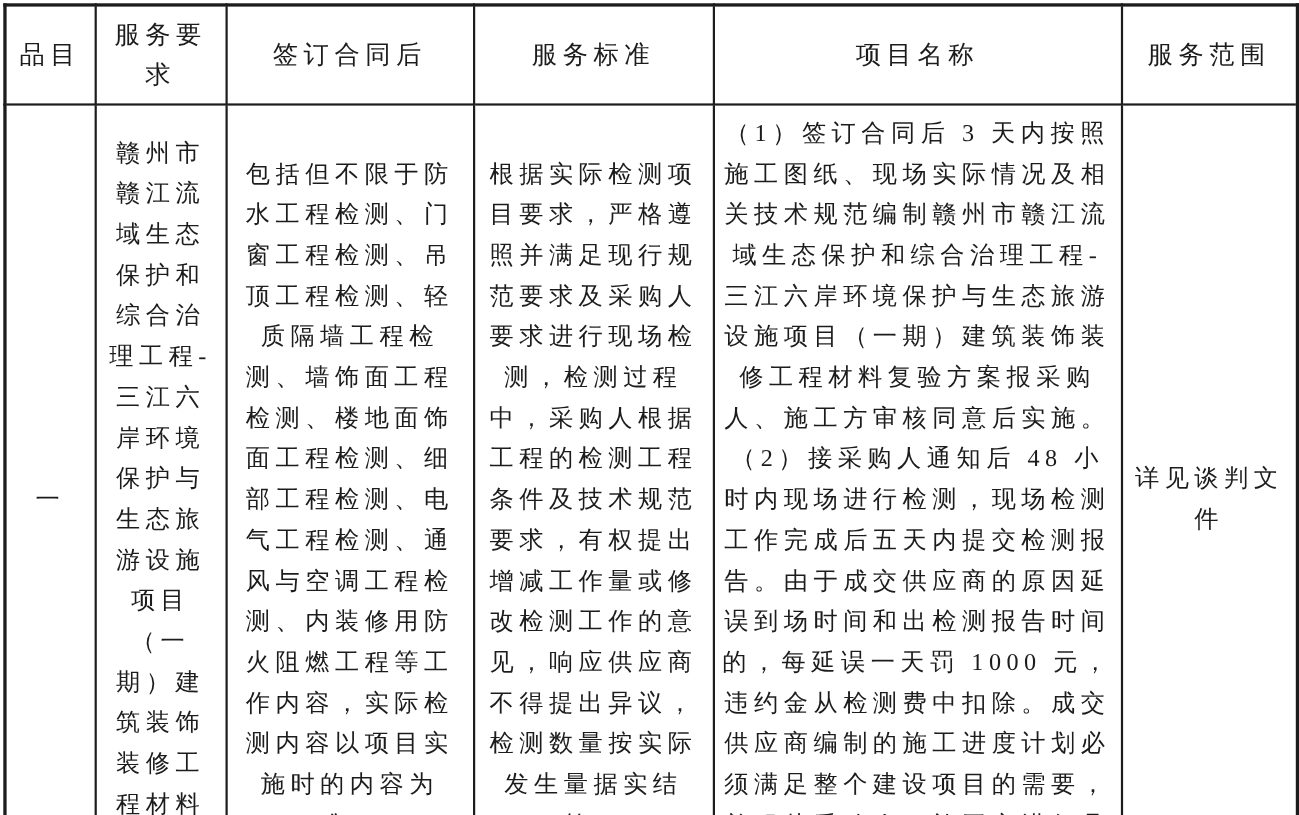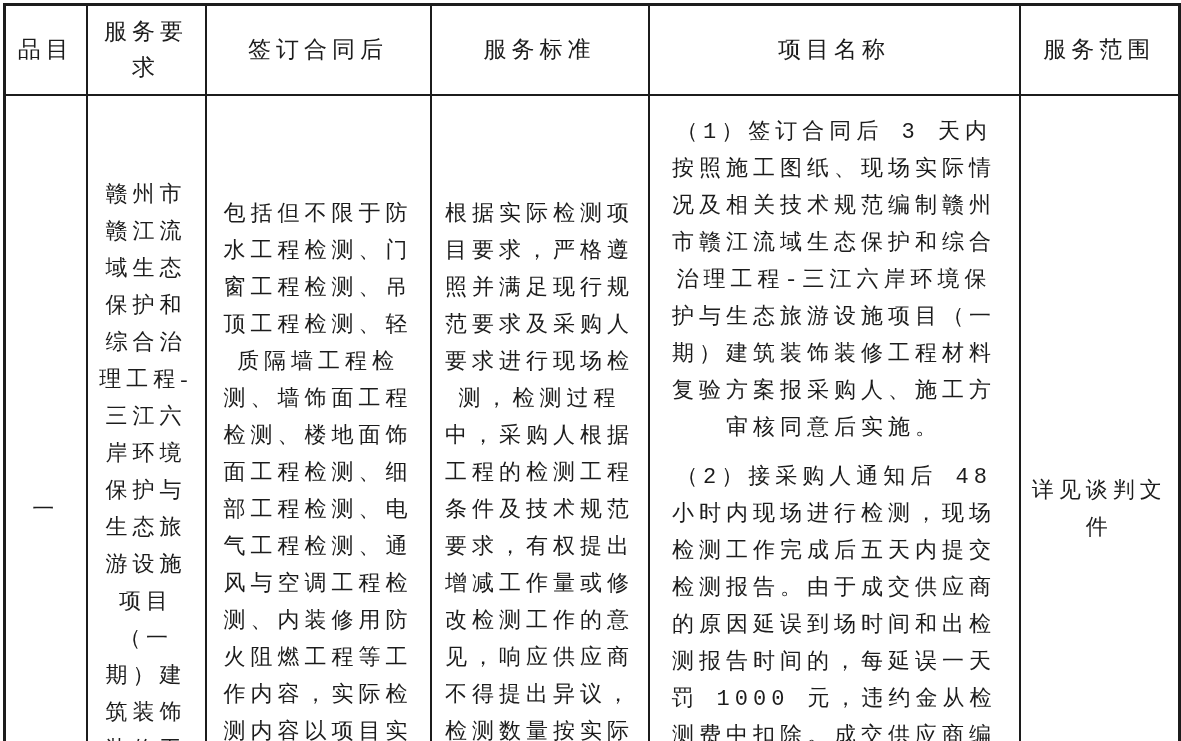--- a/index.html
+++ b/index.html
@@ -42,21 +42,21 @@
   .doc-table td {
     font-size: 22px;
     letter-spacing: 5px;
     line-height: 37px;
     text-align: center;
     vertical-align: middle;
     padding: 6px 6px;
   }
   .doc-table tr.header-row { height: 90px; }
   td.cell-item-no { font-size: 22px; }
-  .para { margin: 12px; font-family: Liberation Mono, monospace; }
+  .para { margin: 0; }
 </style>
 </head>
 <body>
 
 <div class="page">
   <table class="doc-table">
     <colgroup>
       <col style="width:82px">
       <col style="width:119px">
       <col style="width:225px">

